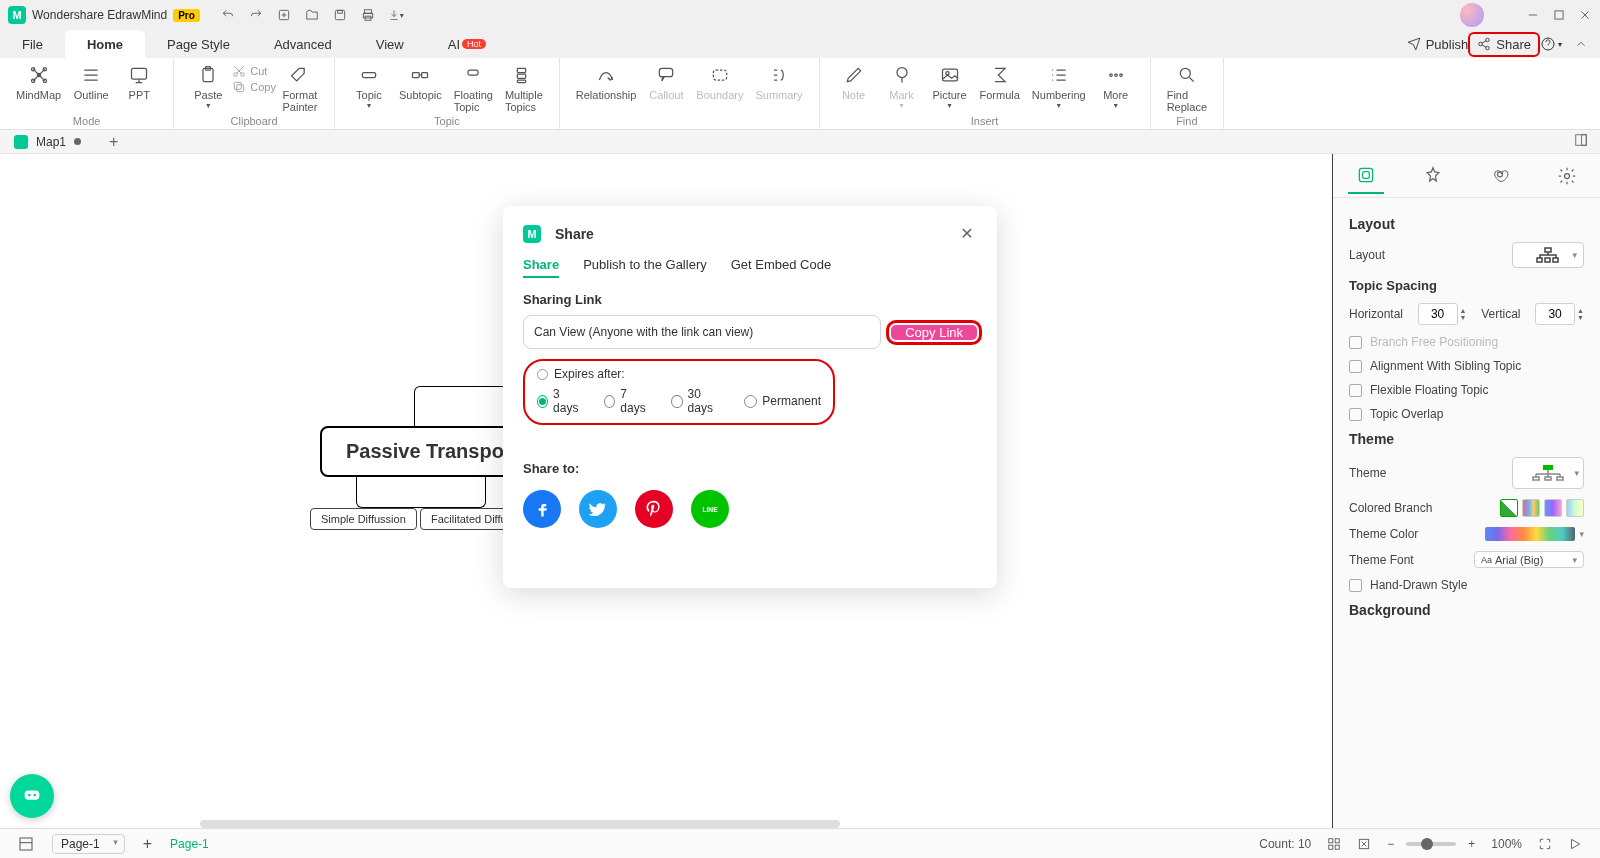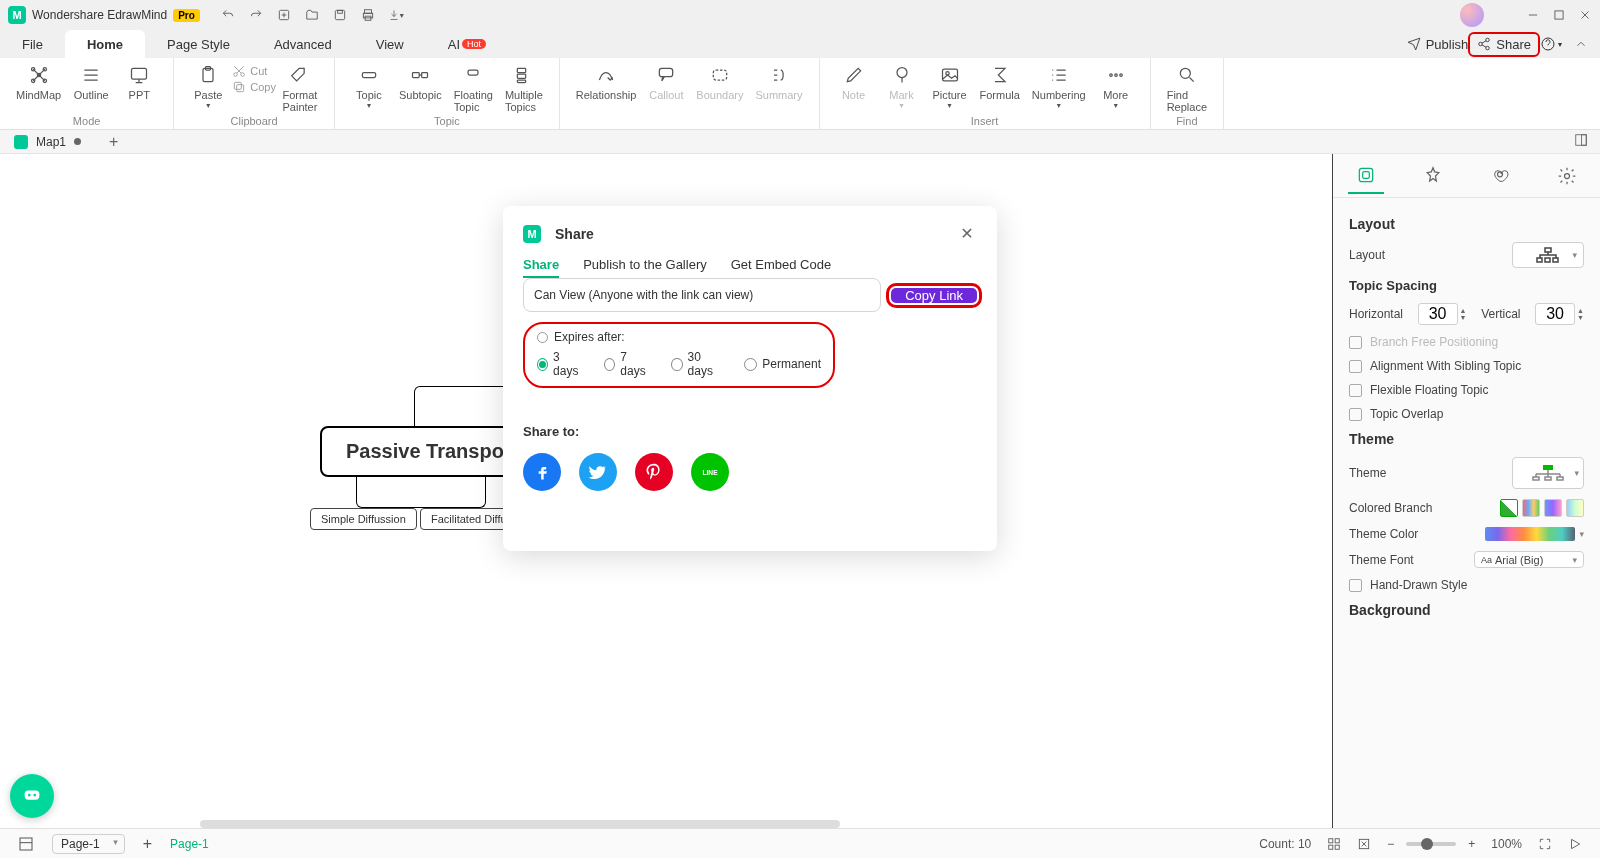--- a/index.html
+++ b/index.html
@@ -69,21 +69,21 @@
 .sidebar { width: 268px; background: #fafafa; border-left: 1px solid #404040; display: flex; flex-direction: column; overflow: hidden;}
 .sidebar-tabs { height: 44px; display: flex; align-items: center; justify-content: space-around; border-bottom: 1px solid #e5e5e5; }
 .sb-tab { width: 36px; height: 36px; display: flex; align-items: center; justify-content: center; cursor: pointer; color: #666; border-radius:4px;}
 .sb-tab.active { color: #00b578; border-bottom:2px solid #00b578; border-radius:0;}
 .sb-tab svg { width: 20px; height: 20px; }
 .sb-body { padding: 12px 16px; overflow-y: auto; flex: 1; }
 .sb-heading { font-size: 14px; font-weight: 700; margin: 6px 0 10px; }
 .sb-row { display: flex; align-items: center; justify-content: space-between; margin: 10px 0; font-size: 12px; color: #444;}
 .sb-dropdown { width: 72px; height: 26px; border: 1px solid #d0d0d0; border-radius: 4px; background: #fff; display: flex; align-items: center; justify-content: center; position:relative; cursor:pointer;}
 .sb-dropdown .chev{position:absolute;right:6px;font-size:9px;color:#888;}
-.sb-input { width: 40px; height: 22px; border: 1px solid #d0d0d0; text-align: center; font-size: 16px; border-radius:3px;}
+.sb-input { width: 40px; height: 22px; border: 1px solid #d0d0d0; text-align: center; font-size: 12px; border-radius:3px;}
 .spin{display:flex;align-items:center;gap:2px;}
 .spin-btn{display:flex;flex-direction:column;font-size:7px;line-height:7px;color:#666;cursor:pointer;}
 .check-row { display: flex; align-items: center; gap: 8px; margin: 10px 0; font-size: 12px; color: #444;}
 .checkbox { width: 13px; height: 13px; border: 1px solid #aaa; border-radius: 2px; cursor: pointer; }
 .check-row.disabled { color: #bbb; }
 .swatch-row{display:flex;gap:4px;}
 .swatch{width:18px;height:18px;border:1px solid #ccc;border-radius:2px;cursor:pointer;}
 .theme-prev{width:72px;height:32px;border:1px solid #d0d0d0;border-radius:4px;background:#fff;display:flex;align-items:center;justify-content:center;position:relative;cursor:pointer;}
 .theme-prev .chev{position:absolute;right:4px;font-size:9px;color:#888;}
 .color-strip{width:90px;height:14px;background:linear-gradient(90deg,#5b8def,#7b68ee,#ff6b9d,#ff8c42,#ffd93d,#6bcf7f,#4ecdc4,#556270);border-radius:2px;cursor:pointer;}
@@ -95,21 +95,21 @@
 .modal-head { display: flex; align-items: center; gap: 8px; }
 .modal-head .app-icon { width: 18px; height: 18px; }
 .modal-title { font-size: 14px; font-weight: 700; flex: 1; }
 .modal-close { cursor: pointer; color: #666; font-size: 16px; width:20px;text-align:center;}
 .modal-tabs { display: flex; gap: 24px; margin-top: 14px; font-size: 13px; }
 .mtab { cursor: pointer; padding-bottom: 4px; }
 .mtab.active { color: #00b578; border-bottom: 2px solid #00b578; font-weight: 600;}
 .modal-section-label { font-size: 13px; font-weight: 700; margin: 14px 0 8px; }
 .link-row { display: flex; gap: 10px; align-items: center; }
 .perm-dd { flex: 1; height: 34px; border: 1px solid #d5d5d5; border-radius: 8px; padding: 0 10px; display: flex; align-items: center; font-size: 12px; cursor:pointer;}
-.copy-btn { background: #6d28d9; color: #fff; border: none; border-radius: 5px; padding: 0 14px; font-size: 13px; cursor: pointer; outline: 3px solid #e30000; outline-offset:2px;text-align:center;}
+.copy-btn { background: #ec4899; color: #fff; border: none; border-radius: 5px; padding: 0 14px; font-size: 13px; cursor: pointer; outline: 3px solid #e30000; outline-offset:2px;text-align:center;}
 .expire-block { border: 2px solid #e30000; border-radius: 20px; padding: 6px 12px 8px; margin-top: 10px; width: 312px;}
 .expire-title { font-size: 12px; margin-bottom: 6px; display:flex;align-items:center;gap:6px;}
 .expire-title .r{width:11px;height:11px;border:1px solid #999;border-radius:50%;display:inline-block;}
 .expire-opts { display: flex; gap: 22px; }
 .radio-opt { display: flex; align-items: center; gap: 5px; font-size: 12px; cursor: pointer; }
 .radio { width: 13px; height: 13px; border: 1px solid #888; border-radius: 50%; display: inline-flex; align-items: center; justify-content: center; }
 .radio.checked { border-color: #00b578; }
 .radio.checked::after { content: ''; width: 7px; height: 7px; background: #00b578; border-radius: 50%; }
 .share-to { margin-top: 36px; font-size: 13px; font-weight: 700; }
 .social-row { display: flex; gap: 18px; margin-top: 14px; }
@@ -503,20 +503,21 @@
       <div class="modal-head">
         <div class="app-icon">M</div>
         <div class="modal-title">Share</div>
         <div class="modal-close">✕</div>
       </div>
       <div class="modal-tabs">
         <div class="mtab active">Share</div>
         <div class="mtab">Publish to the Gallery</div>
         <div class="mtab">Get Embed Code</div>
       </div>
+      <div class="modal-section-label">Sharing Link</div>
       <div class="link-row">
         <div class="perm-dd">Can View (Anyone with the link can view)</div>
         <button class="copy-btn">Copy Link</button>
       </div>
       <div class="expire-block">
         <div class="expire-title">
             <span class="r"></span>
             <span>Expires after:</span>
           </div>
         <div class="expire-opts">

